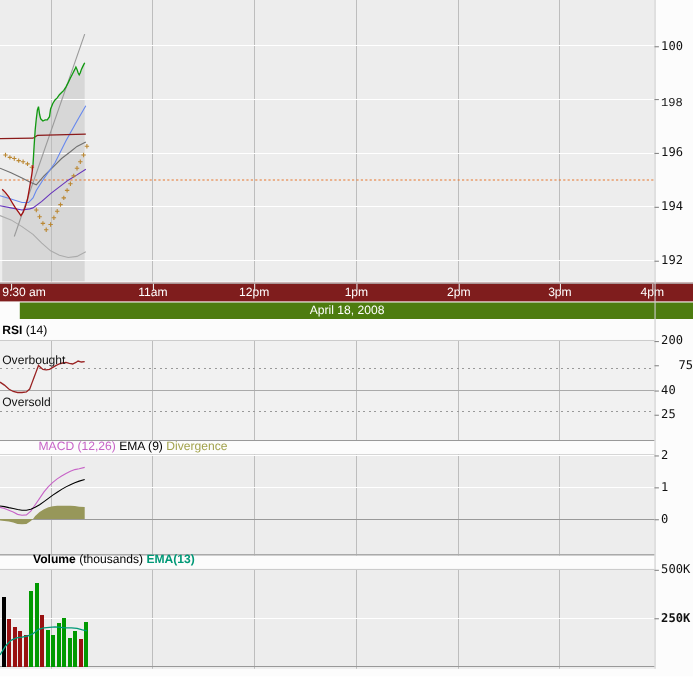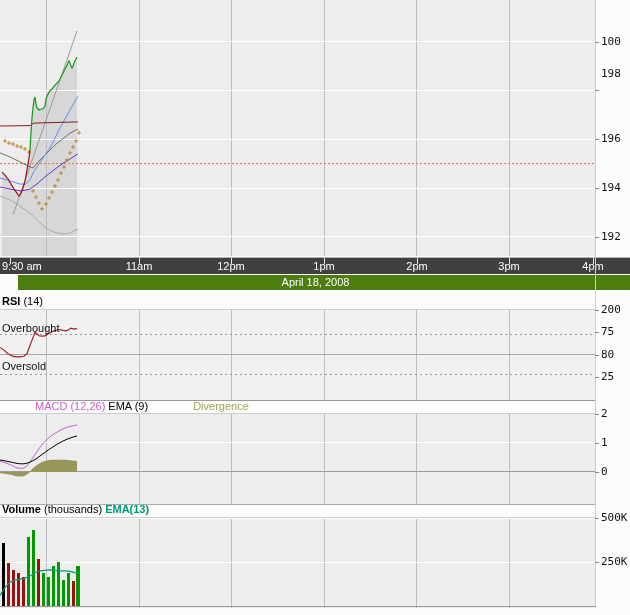--- a/index.html
+++ b/index.html
@@ -6,21 +6,21 @@
   #app{position:relative;width:630px;height:615px;background:#fcfcfc;font-family:"Liberation Sans",sans-serif;overflow:hidden;}
   .panel{position:absolute;left:0;width:595px;background:#ededed;}
   #panel-main{top:0;height:256px;}
   #panel-rsi{top:309px;height:92px;background:#f1f1f1;}
   #panel-macd{top:413px;height:92px;}
   #panel-vol{top:517px;height:91px;}
   .panel svg{display:block;}
   .ylabel{position:absolute;left:601px;width:29px;font-family:"DejaVu Sans Mono",monospace;font-size:11px;color:#111;line-height:12px;}
   .ytick{position:absolute;left:595px;width:4px;height:1px;background:#888;}
   #axis-line{position:absolute;left:595px;top:0;width:1px;height:608px;background:#cccccc;}
-  #time-bar{position:absolute;left:0;top:257px;width:630px;height:17px;background:#404040;border-top:1px solid #b5b5b5;box-sizing:border-box;}
+  #time-bar{position:absolute;left:0;top:257px;width:630px;height:17px;background:#7f1d1d;border-top:1px solid #b5b5b5;box-sizing:border-box;}
   .tlabel{position:absolute;top:2px;color:#fff;font-size:11px;white-space:nowrap;}
   .tlabel.center{width:60px;text-align:center;}
   .ttick{position:absolute;top:0;width:1px;height:6px;background:#e6e6e6;}
   #date-bar{position:absolute;left:18px;top:275px;width:630px;height:15px;background:#4d7c0f;}
   #date-label{position:absolute;left:0;top:1px;width:595px;text-align:center;color:#fff;font-size:11px;}
   .legend{position:absolute;left:2px;font-size:11px;white-space:nowrap;color:#000;}
   #title-rsi{top:295px;}
   #title-macd{top:400px;}
   #title-volume{top:503px;}
   .inlabel{position:absolute;left:2px;font-size:11px;color:#111;}
@@ -116,41 +116,41 @@
         <line x1="0" y1="25.9" x2="595" y2="25.9" stroke="#999999" stroke-width="1" shape-rendering="crispEdges" stroke-dasharray="2 3"></line>
         <line x1="0" y1="65.2" x2="595" y2="65.2" stroke="#999999" stroke-width="1" shape-rendering="crispEdges" stroke-dasharray="2 3"></line>
         <polyline points="0,38.4 4,41.1 8,44.7 12,46.9 16,47.8 20,47.8 24,47.3 27,44.7 29,39.3 31,33.9 33,28.6 35,23.2 37,25.0 39,26.8 42,27.2 45,26.8 48,25.0 51,23.2 54,21.9 57,21.0 60,20.5 63,21.4 66,21.9 69,20.5 71,19.2 74,20.1 77,19.7" fill="none" stroke="#992222" stroke-width="1.2"></polyline>
         <line x1="0" y1="0.5" x2="595" y2="0.5" stroke="#cccccc" shape-rendering="crispEdges"></line>
         <line x1="0" y1="91.5" x2="595" y2="91.5" stroke="#999999" shape-rendering="crispEdges"></line>
       </svg>
   </div>
   <div class="inlabel" id="label-overbought">Overbought</div>
   <div class="inlabel" id="label-oversold">Oversold</div>
 
-  <div class="legend" id="title-macd"><span style="color: rgb(199, 99, 199); margin-left: 33px;">MACD (12,26)</span><span style="color: rgb(0, 0, 0);"> EMA (9)</span><span style="color: rgb(163, 163, 78); padding-left: 42px;"> Divergence</span></div>
+  <div class="legend" id="title-macd"><span style="color: rgb(199, 99, 199); margin-left: 33px;">MACD (12,26)</span><span style="color: rgb(0, 0, 0);"> EMA (9)</span><span style="color: rgb(163, 163, 78);"> Divergence</span></div>
   <div class="panel" id="panel-macd">
     <svg id="svg-macd" width="595" height="92" viewBox="0 0 595 92">
         <line x1="46.5" y1="0" x2="46.5" y2="92" stroke="#bdbdbd" stroke-width="1" shape-rendering="crispEdges"></line>
         <line x1="139" y1="0" x2="139" y2="92" stroke="#bdbdbd" stroke-width="1" shape-rendering="crispEdges"></line>
         <line x1="231.5" y1="0" x2="231.5" y2="92" stroke="#bdbdbd" stroke-width="1" shape-rendering="crispEdges"></line>
         <line x1="324" y1="0" x2="324" y2="92" stroke="#bdbdbd" stroke-width="1" shape-rendering="crispEdges"></line>
         <line x1="416.5" y1="0" x2="416.5" y2="92" stroke="#bdbdbd" stroke-width="1" shape-rendering="crispEdges"></line>
         <line x1="509" y1="0" x2="509" y2="92" stroke="#bdbdbd" stroke-width="1" shape-rendering="crispEdges"></line>
         <line x1="0" y1="0.9" x2="595" y2="0.9" stroke="#ffffff" stroke-width="1" shape-rendering="crispEdges"></line>
         <line x1="0" y1="29.9" x2="595" y2="29.9" stroke="#ffffff" stroke-width="1" shape-rendering="crispEdges"></line>
         <line x1="0" y1="58.9" x2="595" y2="58.9" stroke="#999999" stroke-width="1" shape-rendering="crispEdges"></line>
         <path d="M0,58.914826498422705 L0,60.1 L4,60.7 L8,61.2 L12,62.1 L16,63.3 L20,63.6 L24,63.3 L28,60.7 L30,58.9 L32,56.0 L36,52.5 L40,49.9 L44,48.2 L48,47.3 L52,46.7 L56,46.7 L60,46.7 L64,46.7 L68,47.0 L72,47.6 L77,47.9 L77,58.914826498422705 Z" fill="#97975a" stroke="none"></path>
         <polyline points="0,48.2 4,49.3 8,50.8 12,52.5 16,54.6 20,55.4 24,55.1 28,51.7 32,45.9 36,40.1 40,34.2 44,29.3 48,25.5 52,22.3 56,19.7 60,17.4 64,15.4 68,13.9 72,13.1 77,11.9" fill="none" stroke="#c763c7" stroke-width="1"></polyline>
         <polyline points="0,47.0 4,47.6 8,48.5 12,49.3 16,50.2 20,50.8 24,50.8 28,49.9 32,48.2 36,45.9 40,43.0 44,40.1 48,37.1 52,34.5 56,31.9 60,29.6 64,27.6 68,25.8 72,24.4 77,22.9" fill="none" stroke="#000000" stroke-width="1"></polyline>
         <line x1="0" y1="0.5" x2="595" y2="0.5" stroke="#cccccc" shape-rendering="crispEdges"></line>
         <line x1="0" y1="91.5" x2="595" y2="91.5" stroke="#aaaaaa" shape-rendering="crispEdges"></line>
       </svg>
   </div>
 
-  <div class="legend" id="title-volume"><span style="color: rgb(0, 0, 0); font-weight: bold;">Volume</span><span style="color: rgb(0, 0, 0);"> (thousands)</span><span style="color: rgb(0, 153, 119); font-weight: bold;"> EMA(13)</span></div>
+  <div class="legend" id="title-volume"><span style="color: rgb(0, 0, 0); font-weight: bold; margin-left: 28px;">Volume</span><span style="color: rgb(0, 0, 0);"> (thousands)</span><span style="color: rgb(0, 153, 119); font-weight: bold;"> EMA(13)</span></div>
   <div class="panel" id="panel-vol">
     <svg id="svg-vol" width="595" height="91" viewBox="0 0 595 91">
         <line x1="46.5" y1="0" x2="46.5" y2="91" stroke="#bdbdbd" stroke-width="1" shape-rendering="crispEdges"></line>
         <line x1="139" y1="0" x2="139" y2="91" stroke="#bdbdbd" stroke-width="1" shape-rendering="crispEdges"></line>
         <line x1="231.5" y1="0" x2="231.5" y2="91" stroke="#bdbdbd" stroke-width="1" shape-rendering="crispEdges"></line>
         <line x1="324" y1="0" x2="324" y2="91" stroke="#bdbdbd" stroke-width="1" shape-rendering="crispEdges"></line>
         <line x1="416.5" y1="0" x2="416.5" y2="91" stroke="#bdbdbd" stroke-width="1" shape-rendering="crispEdges"></line>
         <line x1="509" y1="0" x2="509" y2="91" stroke="#bdbdbd" stroke-width="1" shape-rendering="crispEdges"></line>
         <line x1="0" y1="1.0" x2="595" y2="1.0" stroke="#ffffff" stroke-width="1" shape-rendering="crispEdges"></line>
         <line x1="0" y1="45.0" x2="595" y2="45.0" stroke="#ffffff" stroke-width="1" shape-rendering="crispEdges"></line>
@@ -174,39 +174,39 @@
           <rect x="76.25" y="48.5" width="3.5" height="40.5" fill="#009900"></rect>
         </g>
         <polyline points="0,78.4 5,70.5 10,65.2 15,62.9 20,62.2 25,61.2 30,59.1 35,55.2 40,53.8 45,53.3 50,52.9 55,53.3 60,53.8 65,53.8 70,54.3 75,55.6 79,56.4" fill="none" stroke="#009977" stroke-width="1.2"></polyline>
         <line x1="0" y1="0.5" x2="595" y2="0.5" stroke="#cccccc" shape-rendering="crispEdges"></line>
       </svg>
   </div>
 
   <div id="axis-line"></div>
 <div class="ylabel" style="top: 36px;">100</div>
     <div class="ytick" style="top: 42px;"></div>
-    <div class="ylabel" style="top: 68px;">198</div>
+    <div class="ylabel" style="top: 88px; font-family: Liberation Mono, monospace;">198</div>
     <div class="ytick" style="top: 90px;"></div>
     <div class="ylabel" style="top: 133px;">196</div>
     <div class="ytick" style="top: 139px;"></div>
     <div class="ylabel" style="top: 182px;">194</div>
     <div class="ytick" style="top: 188px;"></div>
     <div class="ylabel" style="top: 231px;">192</div>
     <div class="ytick" style="top: 237px;"></div>
     <div class="ylabel" style="top: 304px;">200</div>
     <div class="ytick" style="top: 310px;"></div>
-    <div class="ylabel" style="top: 326px;">75</div>
+    <div class="ylabel" style="top: 326px; text-align: right;">75</div>
     <div class="ytick" style="top: 332px;"></div>
-    <div class="ylabel" style="top: 349px;">80</div>
+    <div class="ylabel" style="top: 349px;">40</div>
     <div class="ytick" style="top: 355px;"></div>
     <div class="ylabel" style="top: 371px;">25</div>
     <div class="ytick" style="top: 377px;"></div>
     <div class="ylabel" style="top: 408px;">2</div>
     <div class="ytick" style="top: 414px;"></div>
     <div class="ylabel" style="top: 437px;">1</div>
     <div class="ytick" style="top: 443px;"></div>
     <div class="ylabel" style="top: 466px;">0</div>
     <div class="ytick" style="top: 472px;"></div>
     <div class="ylabel" style="top: 512px;">500K</div>
     <div class="ytick" style="top: 518px;"></div>
-    <div class="ylabel" style="top: 556px;">250K</div>
+    <div class="ylabel" style="top: 556px; font-weight: bold;">250K</div>
     <div class="ytick" style="top: 562px;"></div>
   </div>
 
 </body></html>

